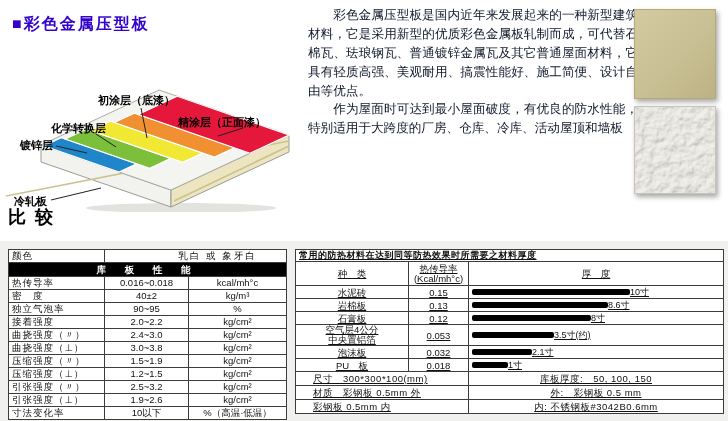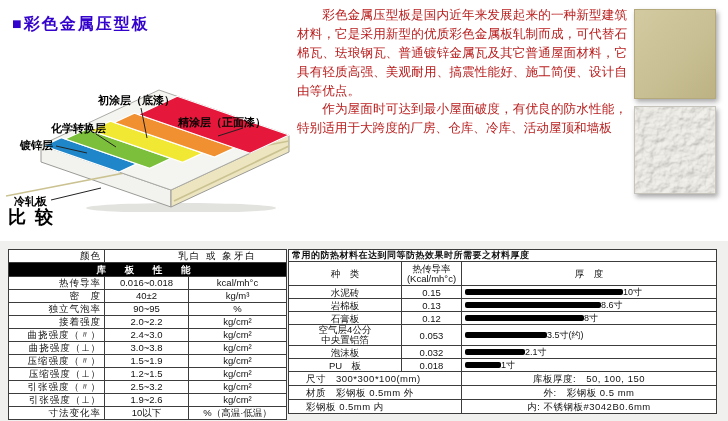--- a/index.html
+++ b/index.html
@@ -5,43 +5,43 @@
   html,body{margin:0;padding:0;background:#fff;}
   .page{position:relative;width:728px;height:421px;background:#ffffff;overflow:hidden;
         font-family:"Liberation Sans","DejaVu Sans",sans-serif;color:#1a1a1a;}
   
   .page-title{position:absolute;left:12px;top:14px;font-size:16px;font-weight:bold;
               color:#3303cd;letter-spacing:2px;}
   
   .diagram{position:absolute;left:6px;top:40px;width:302px;height:172px;}
   .diagram text{font-size:11px;font-weight:bold;fill:#000;}
   
-  .intro{position:absolute;left:297px;top:6px;width:330px;font-size:12.6px;
-         line-height:1.5;color:#b91c1c;text-align:justify;}
+  .intro{position:absolute;left:308px;top:6px;width:330px;font-size:12.6px;
+         line-height:1.5;color:#0f172a;text-align:justify;}
   .intro p{margin:0;text-indent:2em;}
   
   .swatch{position:absolute;left:634px;width:80px;box-shadow:2px 3px 5px rgba(0,0,0,.35);}
   .swatch-smooth{top:9px;height:88px;border:1px solid #b3a97b;
      background:linear-gradient(135deg,#d3caa1 0%,#c8bf94 55%,#bcb283 100%);}
   .swatch-textured{top:106px;height:86px;border:1px solid #c6c4ba;overflow:hidden;background:#dcd9cf;}
   .swatch-textured svg{display:block;}
   
   .compare-heading{position:absolute;left:8px;top:205px;font-size:18px;font-weight:bold;
                    color:#000;letter-spacing:9px;font-family:Liberation Mono, monospace;}
   .bottom-bg{position:absolute;left:0;top:241px;width:728px;height:180px;background:#f0f0ee;}
   
   table{border-collapse:collapse;background:#fff;table-layout:fixed;font-size:9.5px;color:#111;}
   td,th{border:1px solid #3c3c3c;padding:0 3px;overflow:hidden;white-space:nowrap;}
   .ltable{position:absolute;left:8px;top:249px;width:278px;}
   .ltable td{height:12px;line-height:12px;}
-  .ltable .c-name{text-align:right;letter-spacing:1px;}
+  .ltable .c-name{text-align:left;letter-spacing:1px;}
   .ltable .c-val,.ltable .c-unit{text-align:center;}
   .ltable .banner{background:#000;color:#fff;text-align:center;font-weight:bold;letter-spacing:8px;height:13px;}
   .ltable .color-val{text-align:center;letter-spacing:2px;padding-left:47px;}
-  .rtable{position:absolute;left:288px;top:249px;width:428px;}
+  .rtable{position:absolute;left:295px;top:249px;width:428px;text-decoration:underline;}
   .rtable td,.rtable th{height:12px;line-height:11px;font-weight:normal;}
   .rtable .r-title{font-weight:bold;font-size:9px;text-align:left;letter-spacing:.5px;height:11px;}
   .rtable th{text-align:center;}
   .rtable .h2{white-space:pre-line;height:23px;line-height:10px;}
   .rtable .c-kind{text-align:center;}
   .rtable .two-line{white-space:pre-line;line-height:10px;}
   .rtable .c-k{text-align:center;}
   .barwrap{display:flex;align-items:center;}
   .bar{height:6px;background:#000;border-radius:2px;flex:0 0 auto;}
   .barlbl{font-size:9px;color:#111;}

